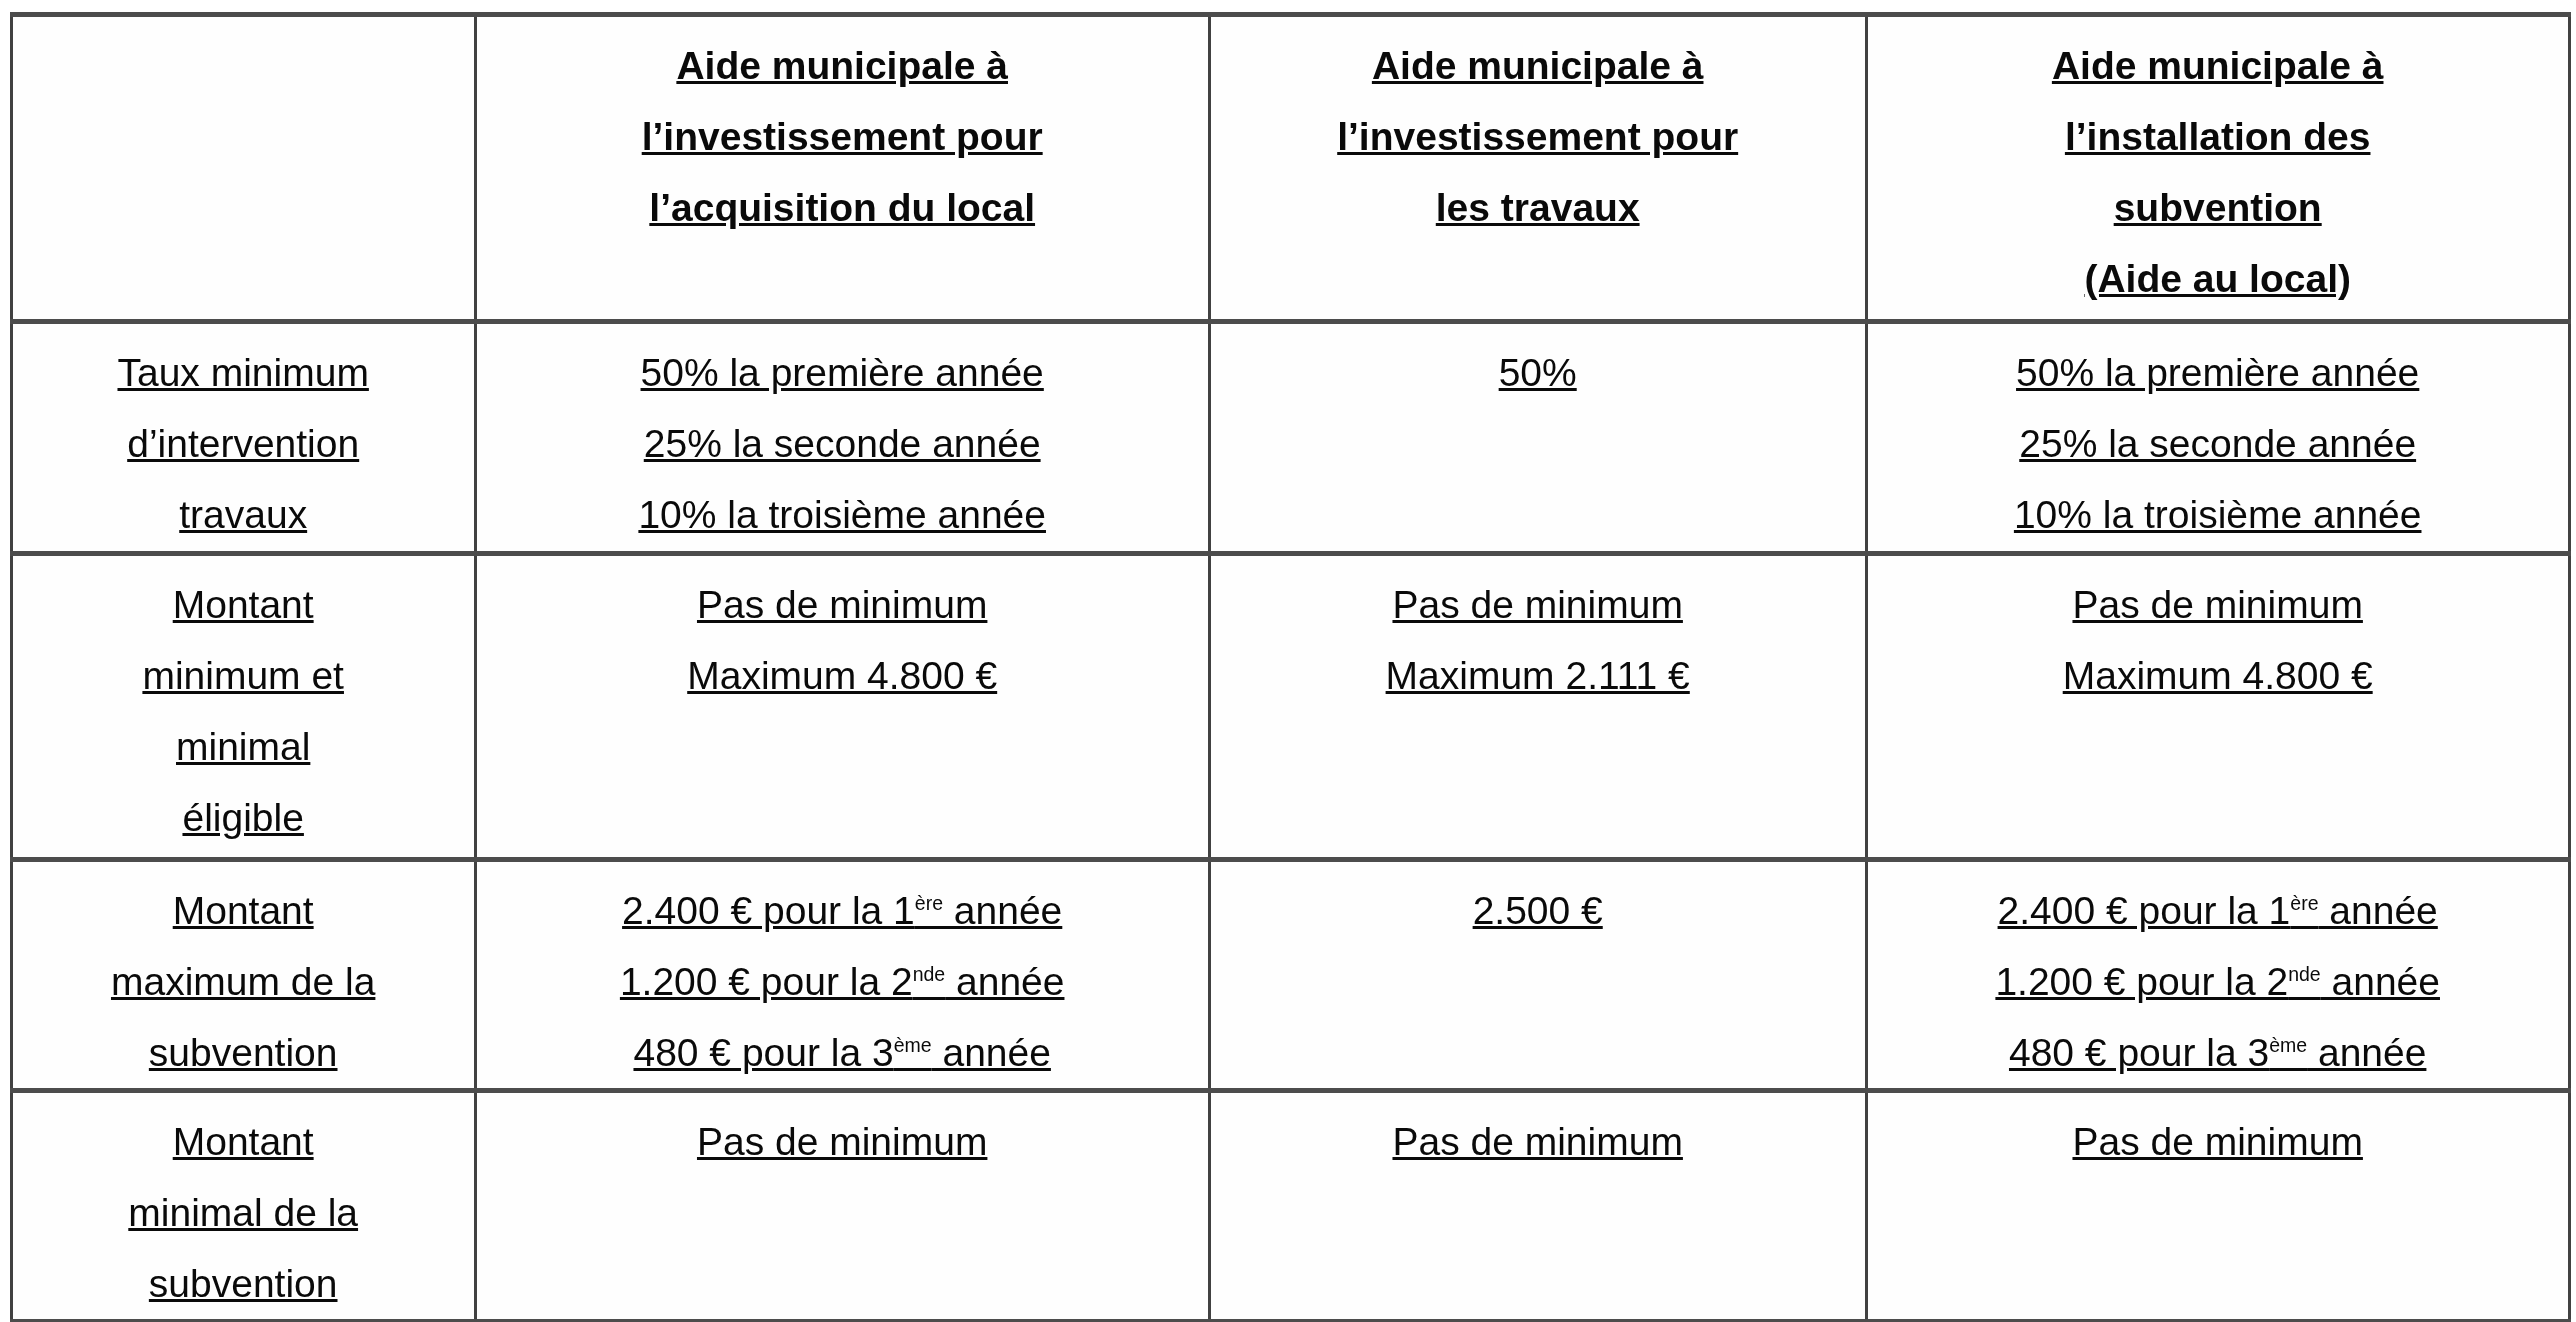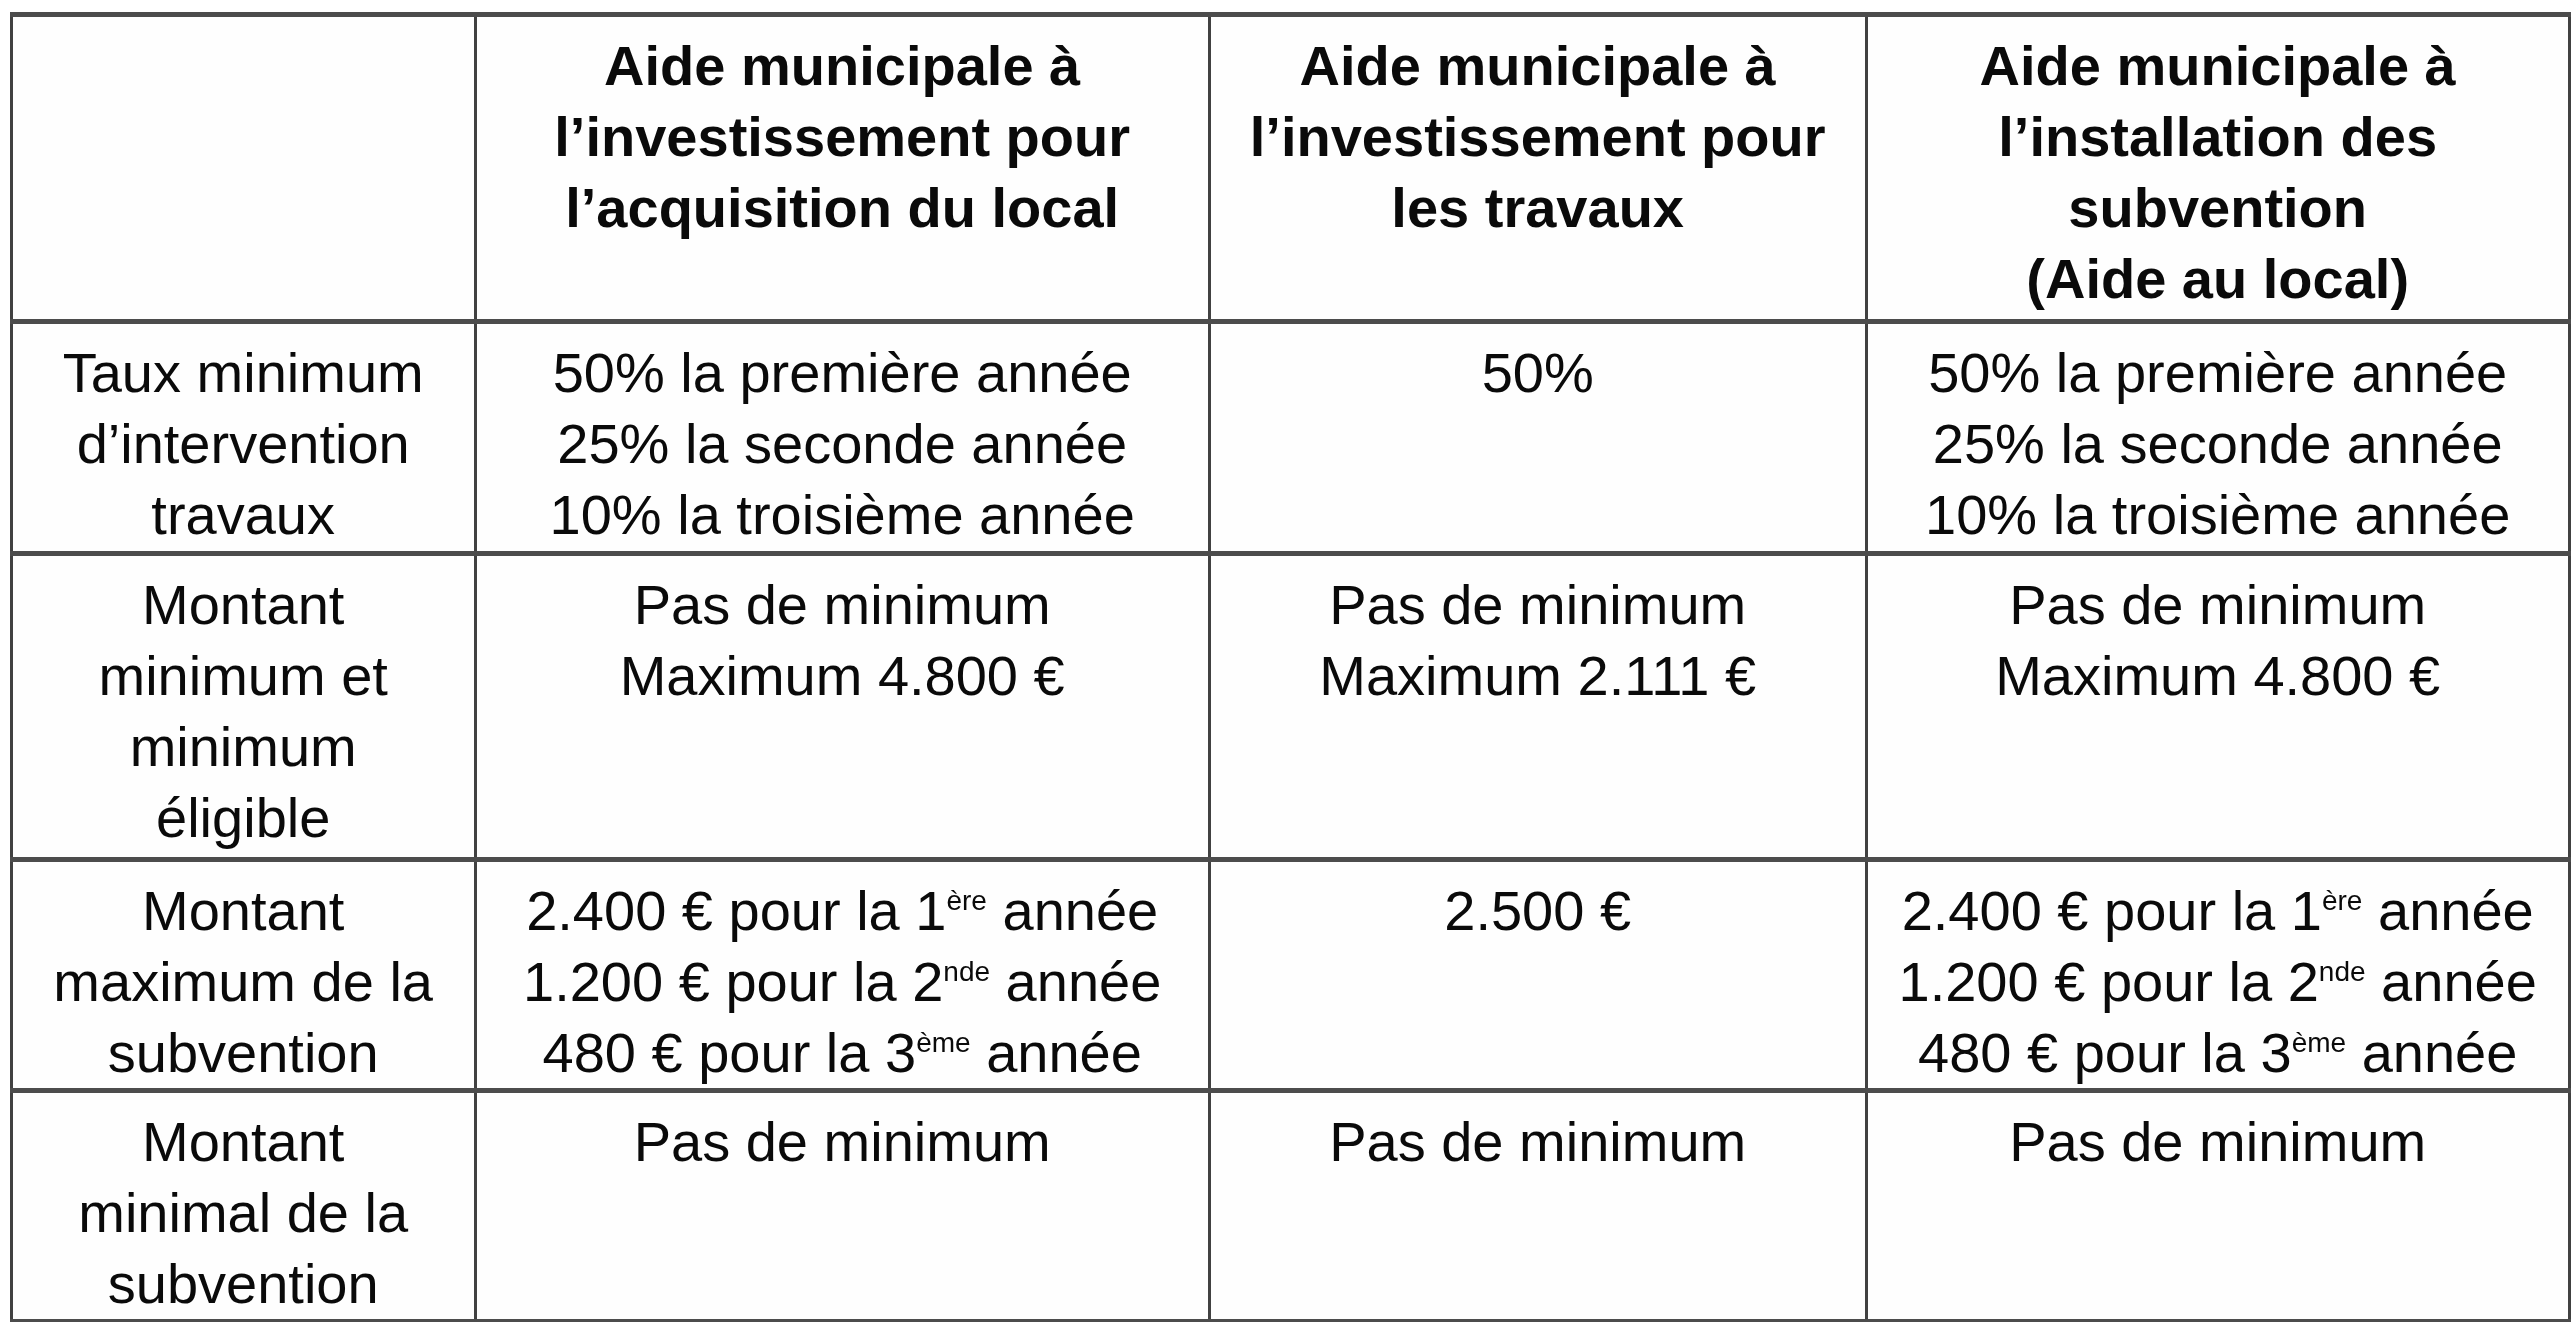--- a/index.html
+++ b/index.html
@@ -32,21 +32,21 @@
     overflow:hidden;
   }
   tr.rh{height:307px;}
   tr.r1{height:232px;}
   tr.r2{height:306px;}
   tr.r3{height:227px;}
   tr.r4{height:225px;}
   .hdr{font-weight:bold;}
   th{font-weight:bold;}
   td{font-weight:normal;}
-  .cellbox{font-size:56px;line-height:71px;}
+  .cellbox{font-size:39px;line-height:71px;text-decoration:underline;}
   td.vmid{vertical-align:middle;padding-top:0;}
   sup{
     font-size:0.5em;
     line-height:0;
     vertical-align:super;
   }
   .line{white-space:nowrap;}
 </style>
 </head>
 <body>
@@ -113,21 +113,21 @@
               <div class="line"><span>25% la seconde année</span></div>
               <div class="line"><span>10% la troisième année</span></div>
             </div>
           </td>
     </tr>
     <tr class="r2">
       <td>
             <div class="cellbox">
               <div class="line"><span>Montant</span></div>
               <div class="line"><span>minimum et</span></div>
-              <div class="line"><span>minimum</span></div>
+              <div class="line"><span>minimal</span></div>
               <div class="line"><span>éligible</span></div>
             </div>
           </td>
       <td>
             <div class="cellbox">
               <div class="line"><span>Pas de minimum</span></div>
               <div class="line"><span>Maximum 4.800 €</span></div>
             </div>
           </td>
       <td>

